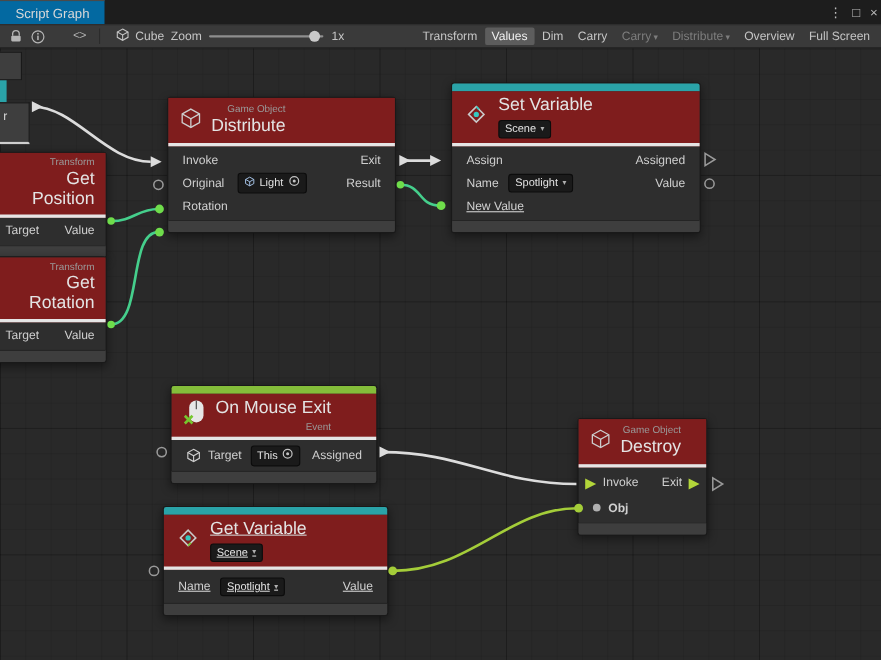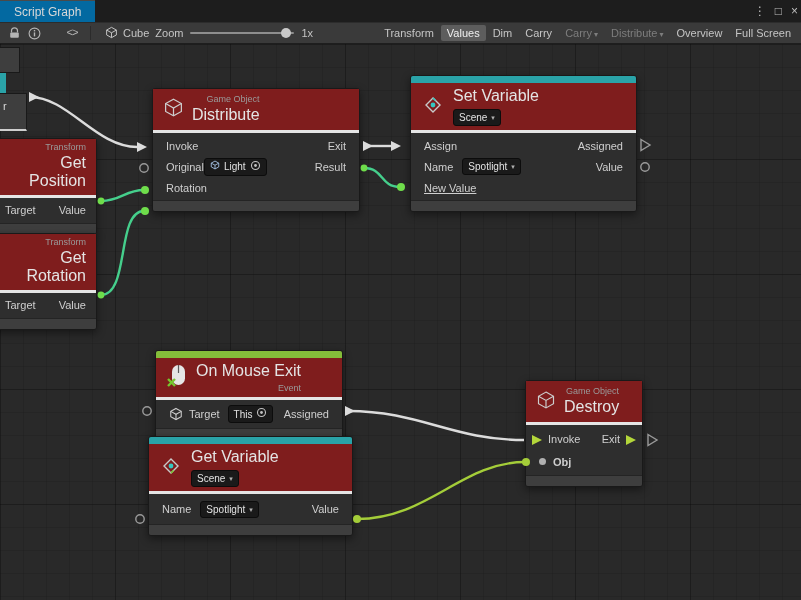--- a/index.html
+++ b/index.html
@@ -184,21 +184,21 @@
           <span class="node-title">Distribute</span>
         </div>
       </div>
       <div class="node-body">
         <div class="row" style="height:21px;">
           <span>Invoke</span>
           <span class="right">Exit</span>
         </div>
         <div class="row" style="height:21px;">
           <span>Original</span>
-          <span class="chip" style="margin-left:0;">
+          <span class="chip" style="margin-left:12px;">
             <span>
               <svg width="10" height="10" viewBox="0 0 24 24" fill="none" stroke="#aecdf2" stroke-width="2">
                   <path d="M12 2.5 L21 7.5 V16.5 L12 21.5 L3 16.5 V7.5 Z"></path>
                   <path d="M3 7.5 L12 12.5 L21 7.5"></path>
                   <path d="M12 12.5 V21.5"></path>
                 </svg>
             </span>
             <span>Light</span>
             <span>
               <svg width="11" height="11" viewBox="0 0 11 11">
@@ -287,21 +287,21 @@
                   <circle cx="5.5" cy="5.5" r="1.4" fill="#c2c2c2"></circle>
                 </svg>
             </span>
           </span>
           <span class="right">Assigned</span>
         </div>
       </div>
       <div class="node-footer"></div>
     </div>
 
-    <div class="node" style="left:148px; top:392px; width:205px;">
+    <div class="node" style="left:148px; top:416px; width:205px;text-decoration:underline;">
       <div class="accent teal"></div>
       <div class="node-header" style="min-height:44px;">
         <span>
           <svg width="24" height="24" viewBox="0 0 24 24">
               <path d="M5 12 L12 5 L19 12 L12 19 Z" fill="none" stroke="#c9c9c9" stroke-width="1.4"></path>
               <circle cx="12" cy="12" r="2.4" fill="#35c7c0"></circle>
               <path d="M12 19 l2.5 -2.5" stroke="#76c72e" stroke-width="1.6"></path>
             </svg>
         </span>
         <div class="hdr-col">

